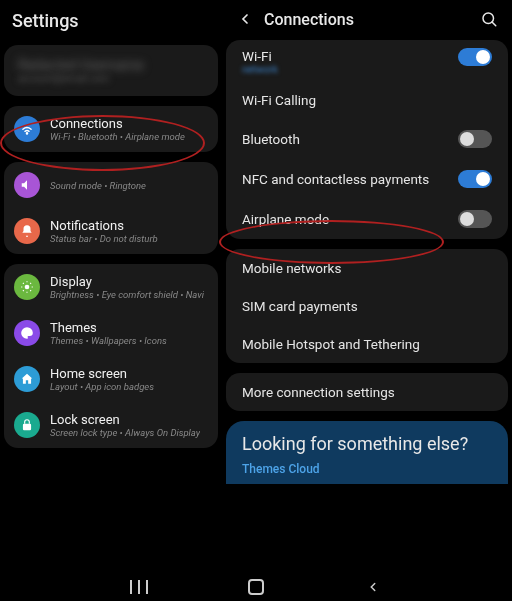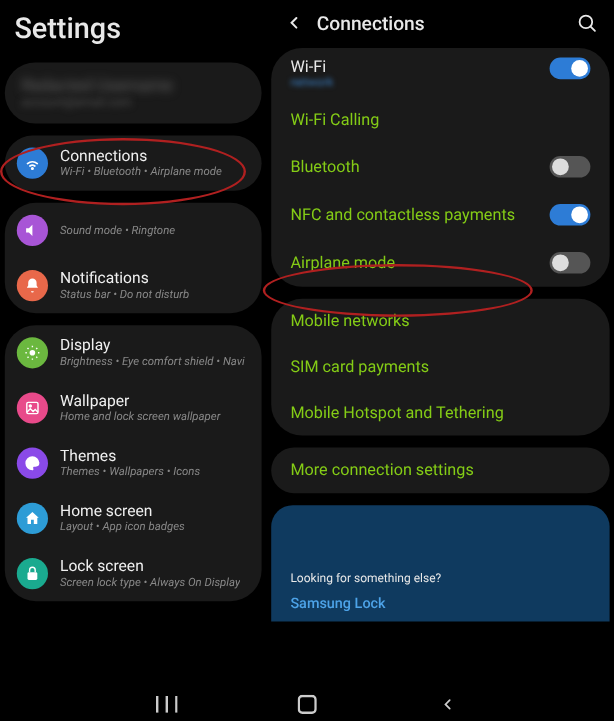--- a/index.html
+++ b/index.html
@@ -18,21 +18,21 @@
   background: #000;
   overflow: hidden;
 }
 .right-panel {
   width: 290px;
   background: #000;
   overflow: hidden;
 }
 .settings-header {
   padding: 10px 12px 14px;
-  font-size: 24px;
+  font-size: 18px;
   font-weight: 500;
 }
 .connections-header {
   display: flex;
   align-items: center;
   padding: 8px 12px 10px;
 }
 .back-chevron {
   width: 22px;
   height: 22px;
@@ -48,21 +48,21 @@
 }
 .search-btn {
   width: 22px;
   height: 22px;
   display: flex;
   align-items: center;
   justify-content: center;
 }
 .card {
   background: #1a1a1a;
-  border-radius: 26px;
+  border-radius: 14px;
   margin: 0 4px 10px;
   overflow: hidden;
 }
 .profile-row {
   padding: 12px 14px;
   display: flex;
   flex-direction: column;
 }
 .profile-name {
   font-size: 14px;
@@ -105,21 +105,21 @@
   white-space: nowrap;
   overflow: hidden;
   text-overflow: ellipsis;
   font-style: italic;
 }
 .conn-item {
   display: flex;
   align-items: center;
   padding: 11px 16px;
   font-size: 13.5px;
-  color: #84cc16;
+  color: #e5e5e5;
 }
 .conn-item .label {
   flex: 1;
 }
 .wifi-item {
   padding: 8px 16px 6px;
   display: flex;
   align-items: flex-start;
 }
 .wifi-text {
@@ -163,24 +163,23 @@
   left: 2px;
   background: #ddd;
 }
 .suggest-card {
   background: #0f3a5f;
   border-radius: 18px 18px 0 0;
   margin: 0 4px;
   padding: 12px 16px 8px;
 }
 .suggest-title {
-  font-size: 10px;
+  font-size: 18px;
   color: #e8e8e8;
   margin-bottom: 8px;
-  margin-top: 44px;
 }
 .suggest-link {
   font-size: 12px;
   color: #4da3e8;
   font-weight: 500;
 }
 .nav-bar {
   position: absolute;
   bottom: 0;
   left: 0;
@@ -279,33 +278,20 @@
             <circle cx="12" cy="12" r="4"></circle>
             <path d="M12 2v2M12 20v2M4 12H2M22 12h-2M5 5l1.5 1.5M17.5 17.5L19 19M5 19l1.5-1.5M17.5 6.5L19 5" stroke="#fff" stroke-width="2"></path>
           </svg>
       </div>
       <div class="item-text">
         <div class="item-title">Display</div>
         <div class="item-sub">Brightness • Eye comfort shield • Navi</div>
       </div>
     </div>
     <div class="settings-item">
-      <div class="icon-circle" style="background:#e84a8a">
-        <svg width="14" height="14" viewBox="0 0 24 24" fill="none" stroke="#fff" stroke-width="2">
-            <rect x="4" y="4" width="16" height="16" rx="2"></rect>
-            <circle cx="9" cy="9" r="1.5" fill="#fff"></circle>
-            <path d="M4 18l5-5 4 4 3-3 4 4"></path>
-          </svg>
-      </div>
-      <div class="item-text">
-        <div class="item-title">Wallpaper</div>
-        <div class="item-sub">Home and lock screen wallpaper</div>
-      </div>
-    </div>
-    <div class="settings-item">
       <div class="icon-circle" style="background:#8a4ae8">
         <svg width="14" height="14" viewBox="0 0 24 24" fill="#fff">
             <path d="M12 2a10 10 0 1 0 0 20c1 0 1.5-.8 1.5-1.5S13 19 13 18.5c0-.8.7-1.5 1.5-1.5h2A5.5 5.5 0 0 0 22 11.5 10 10 0 0 0 12 2z"></path>
           </svg>
       </div>
       <div class="item-text">
         <div class="item-title">Themes</div>
         <div class="item-sub">Themes • Wallpapers • Icons</div>
       </div>
     </div>
@@ -389,21 +375,21 @@
   </div>
 
   <div class="card">
     <div class="conn-item">
       <span class="label">More connection settings</span>
     </div>
   </div>
 
   <div class="suggest-card">
     <div class="suggest-title">Looking for something else?</div>
-    <div class="suggest-link">Samsung Lock</div>
+    <div class="suggest-link">Themes Cloud</div>
   </div>
 </div>
 
 <div class="ellipse-annotation ellipse-1"></div>
 <div class="ellipse-annotation ellipse-2"></div>
 
 <div class="nav-bar">
   <div class="nav-btn">
     <svg width="18" height="14" viewBox="0 0 18 14">
         <rect x="0" y="0" width="2" height="14" fill="#ccc"></rect>

